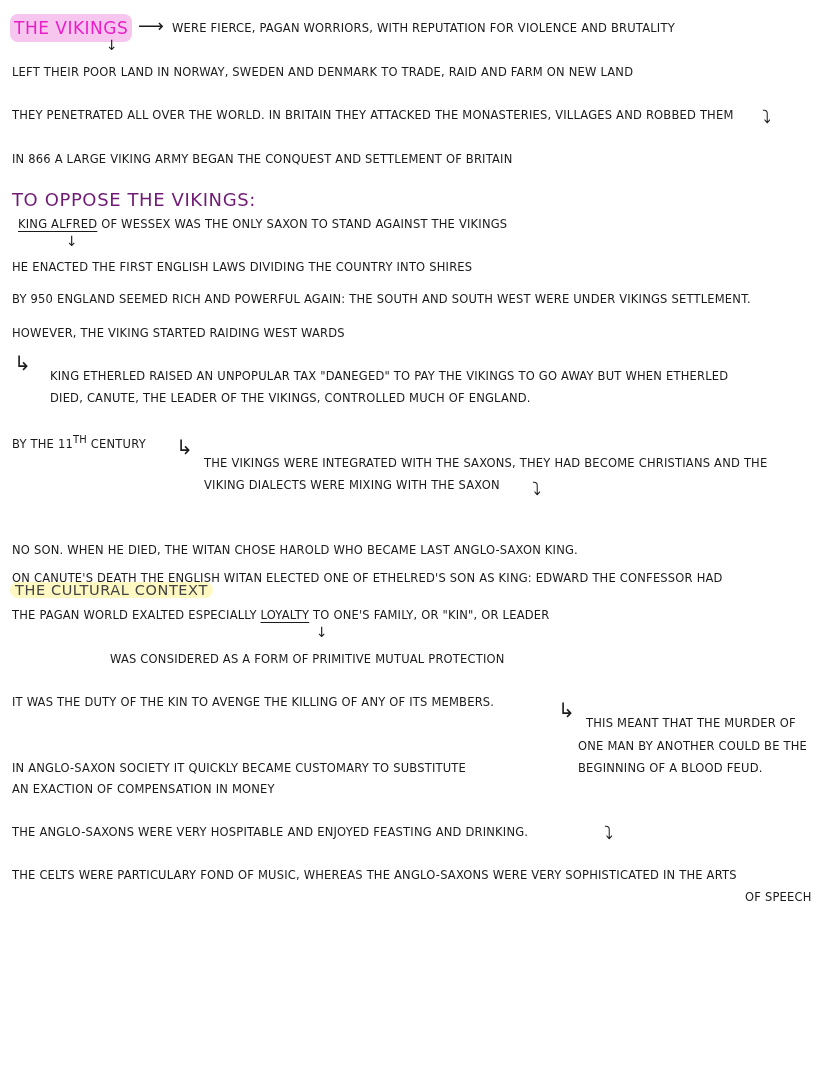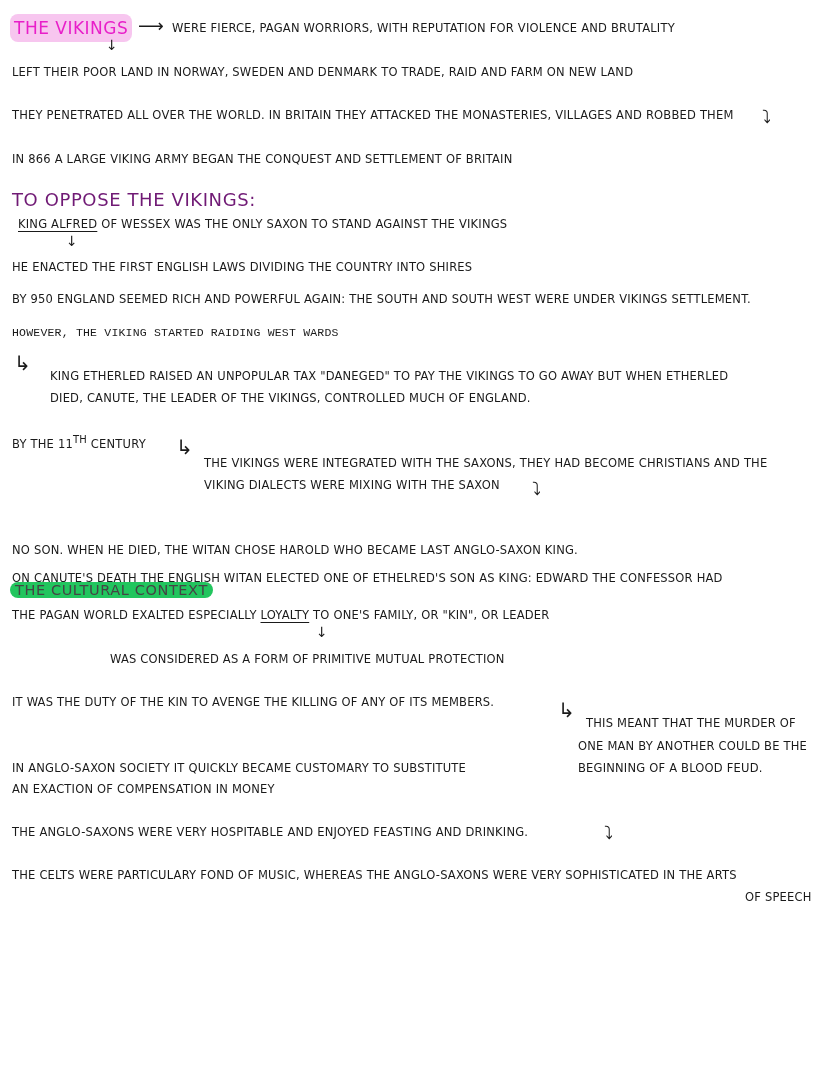--- a/index.html
+++ b/index.html
@@ -24,21 +24,21 @@
       font-size: 17px;
       letter-spacing: 0.5px;
     }
     .pink-head {
       color: #701a75;
       font-size: 18px;
       letter-spacing: 0.6px;
     }
     .grey-head {
       color: #444;
-      background: #22c55e;
+      background: #fef9c3;
       border-radius: 8px;
       padding: 1px 5px;
       font-size: 14.5px;
       letter-spacing: 0.6px;
     }
     .u { text-decoration: underline; text-underline-offset: 3px; margin-top: 16px; }
     .arrow { position: absolute; font-size: 14px; line-height: 14px; color: #1a1a1a; }
     sup { font-size: 10px; }
   </style>
 </head>
@@ -54,21 +54,21 @@
 <span class="ln" style="left:12px; top:152px;">in 866 a large viking army began the conquest and settlement of Britain</span>
 
 <span class="ln pink-head" style="left:12px; top:193px;">To oppose the Vikings:</span>
 <span class="ln" style="left:18px; top:217px;">
   <span class="u">King Alfred</span>
   <span>of Wessex was the only saxon to stand against the vikings</span>
 </span>
 <span class="arrow" style="left:66px; top:234px;">↓</span>
 <span class="ln" style="left:12px; top:260px;">he enacted the first english laws dividing the country into shires</span>
 <span class="ln" style="left:12px; top:292px;">by 950 England seemed rich and powerful again: the south and south west were under vikings settlement.</span>
-<span class="ln" style="left:12px; top:326px;font-family:Liberation Mono, monospace;">however, the viking started raiding west wards</span>
+<span class="ln" style="left:12px; top:326px;">however, the viking started raiding west wards</span>
 <span class="arrow" style="left:14px; top:356px; font-size:20px;">↳</span>
 <span class="ln" style="left:50px; top:369px;">King Etherled raised an unpopular tax "Daneged" to pay the vikings to go away but when Etherled</span>
 <span class="ln" style="left:50px; top:391px;">died, Canute, the leader of the vikings, controlled much of England.</span>
 <span class="ln" style="left:12px; top:433px;">
   <span>by the 11</span><sup>th</sup>
   <span>century</span>
 </span>
 <span class="arrow" style="left:176px; top:440px; font-size:20px;">↳</span>
 <span class="ln" style="left:204px; top:456px;">the vikings were integrated with the saxons, they had become Christians and the</span>
 <span class="ln" style="left:204px; top:478px;">viking dialects were mixing with the saxon</span>

